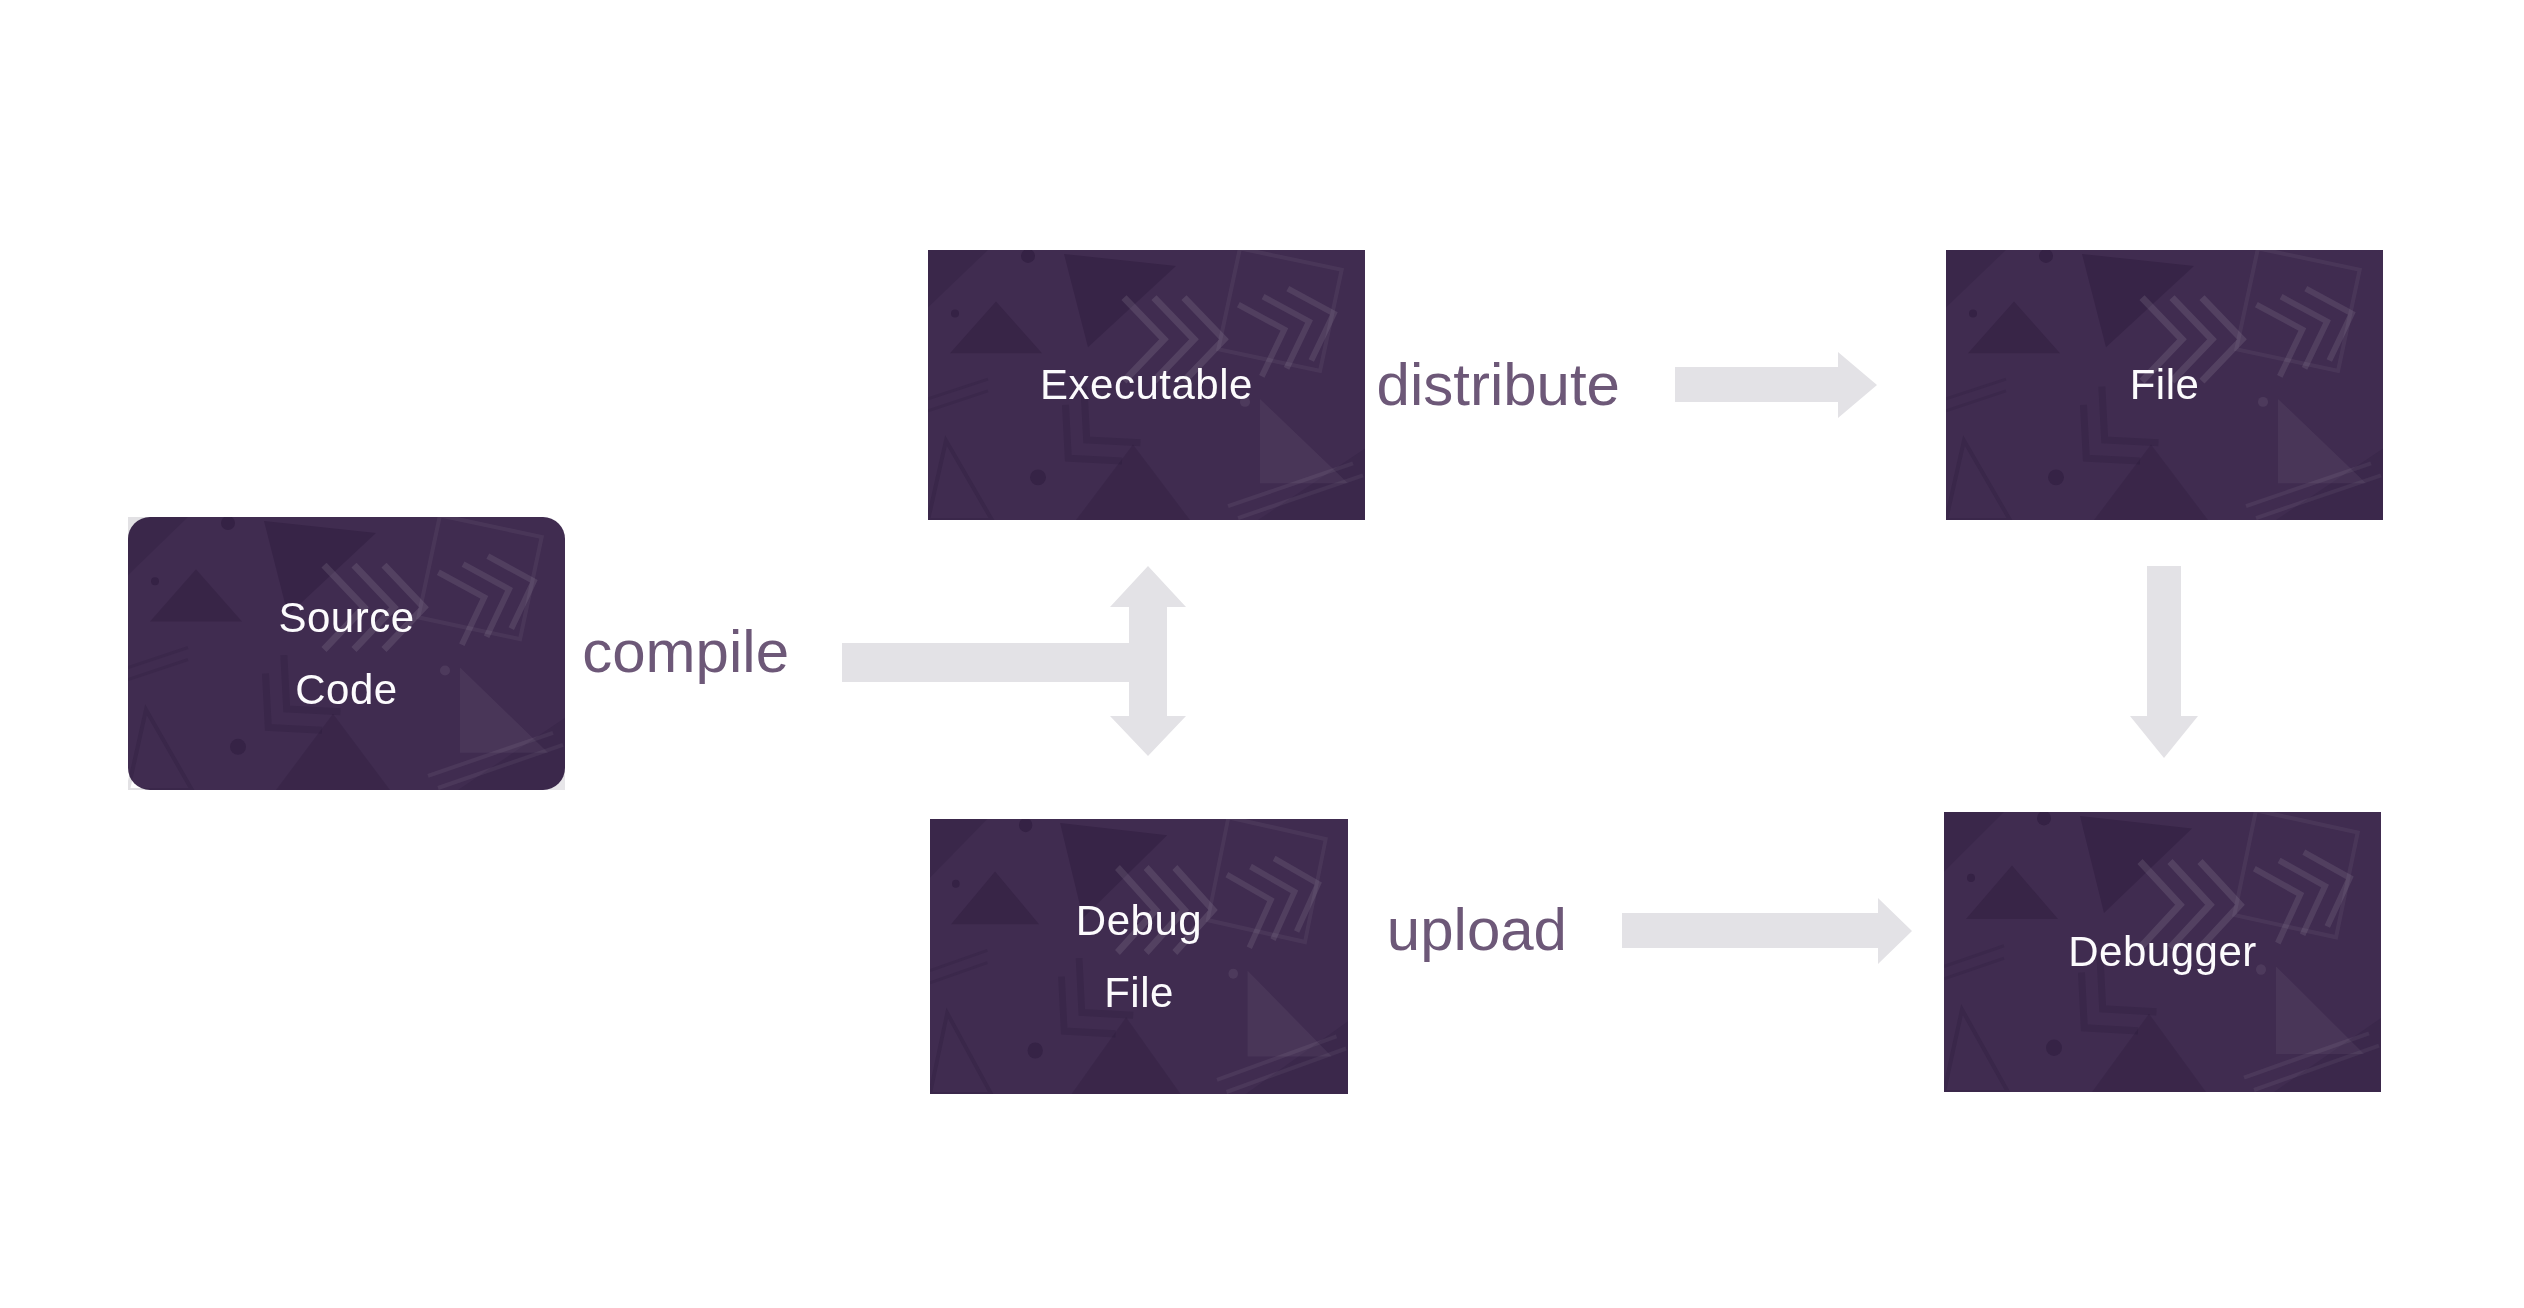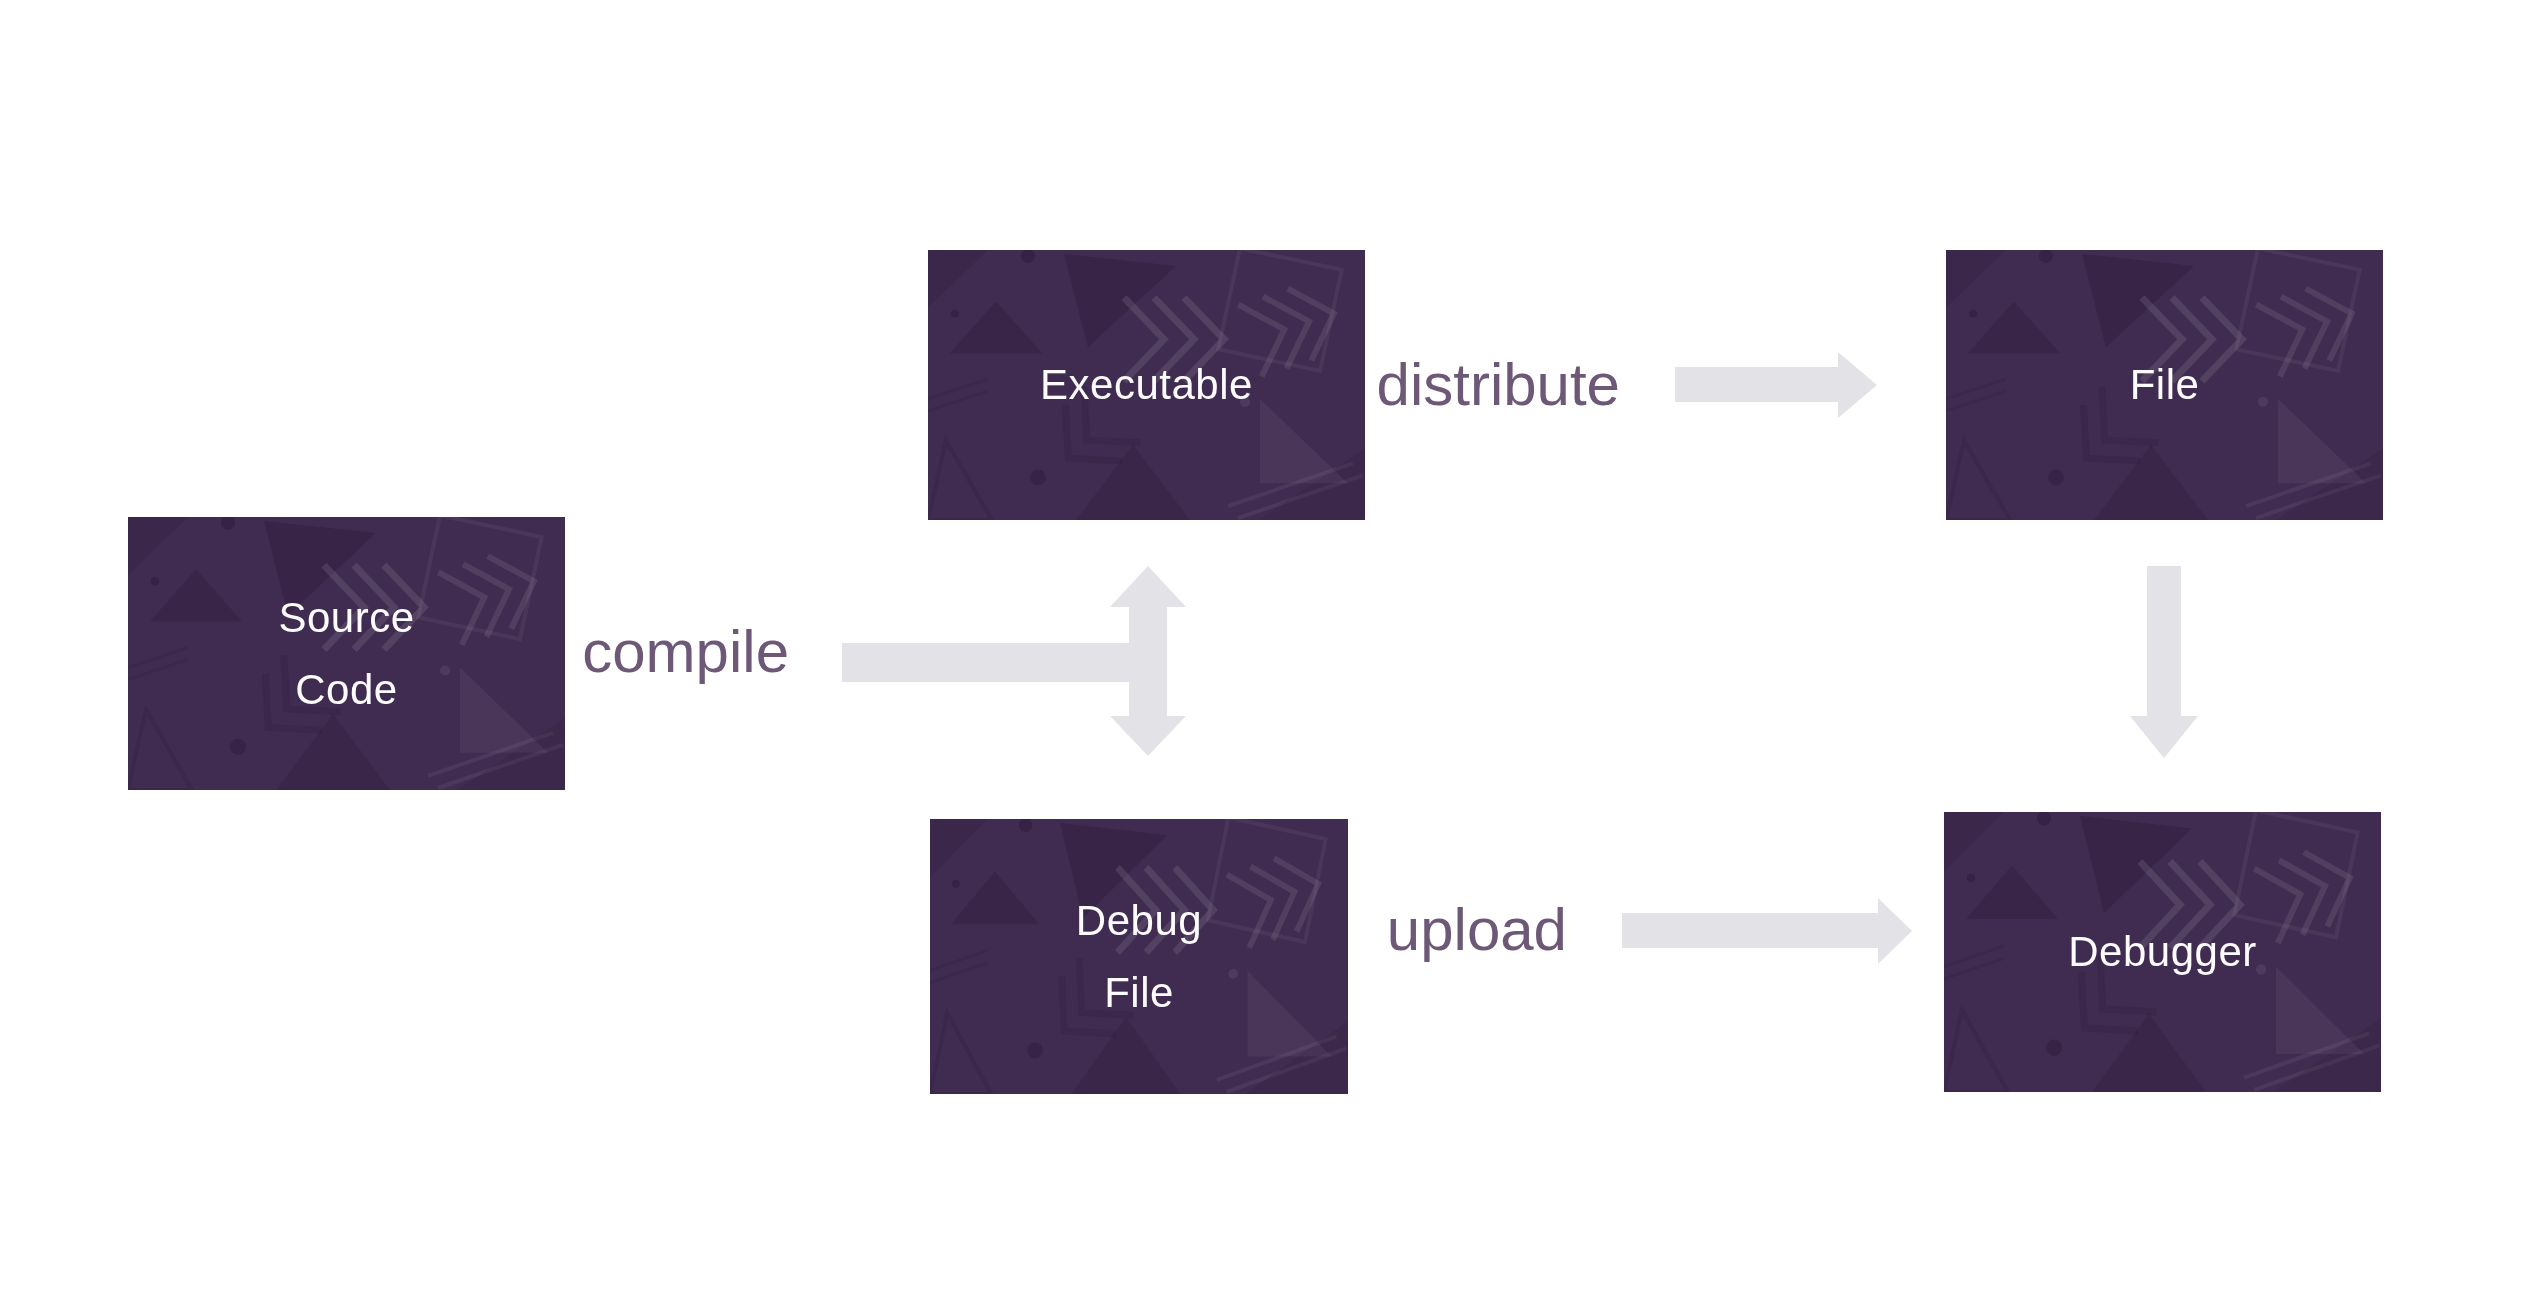--- a/index.html
+++ b/index.html
@@ -92,21 +92,21 @@
     </defs>
   </svg>
 
   <svg class="connectors" width="2524" height="1308" viewBox="0 0 2524 1308">
     <path d="M842,643 H1129 V607 H1110 L1148,566 L1186,607 H1167 V716 H1186 L1148,756 L1110,716 H1129 V682 H842 Z"></path>
     <path d="M1675,367 H1838 V352 L1877,385 L1838,418 V402 H1675 Z"></path>
     <path d="M1622,913 H1878 V898 L1912,931 L1878,964 V948 H1622 Z"></path>
     <path d="M2147,566 H2181 V716 H2198 L2164,758 L2130,716 H2147 Z"></path>
   </svg>
 
-  <div class="node" style="left:128px;top:517px;width:437px;height:273px;">
+  <div class="node" style="left:128px;top:517px;width:437px;height:273px;border-radius:22px;">
     <svg class="texture" viewBox="0 0 437 272" preserveAspectRatio="none">
         <use href="#box-texture"></use>
       </svg>
     <div class="node-label">
       <div>Source</div>
       <div>Code</div>
     </div>
   </div>
 
   <div class="node" style="left:928px;top:250px;width:437px;height:270px;">

